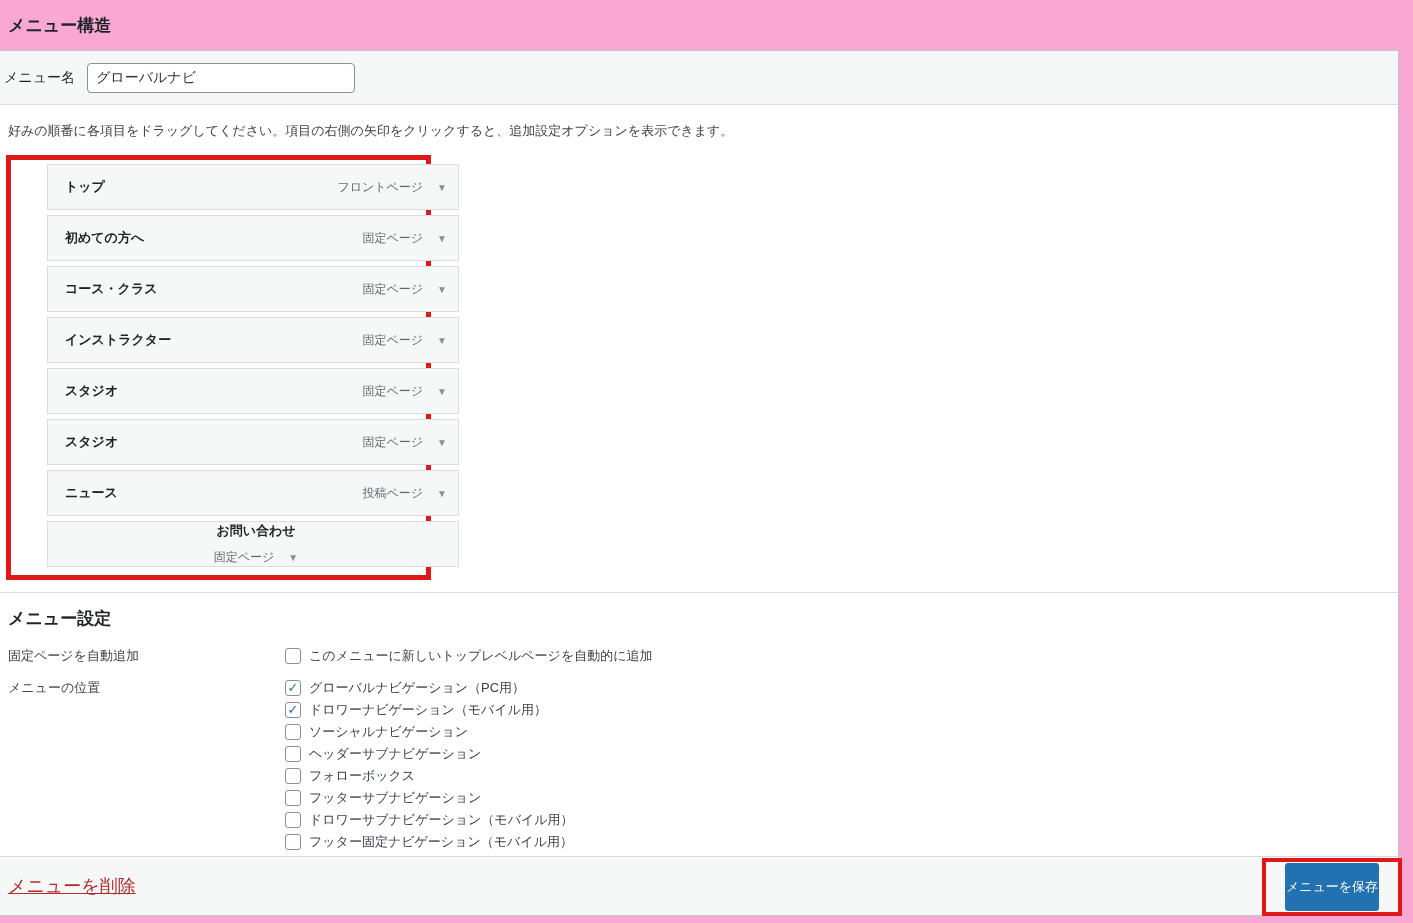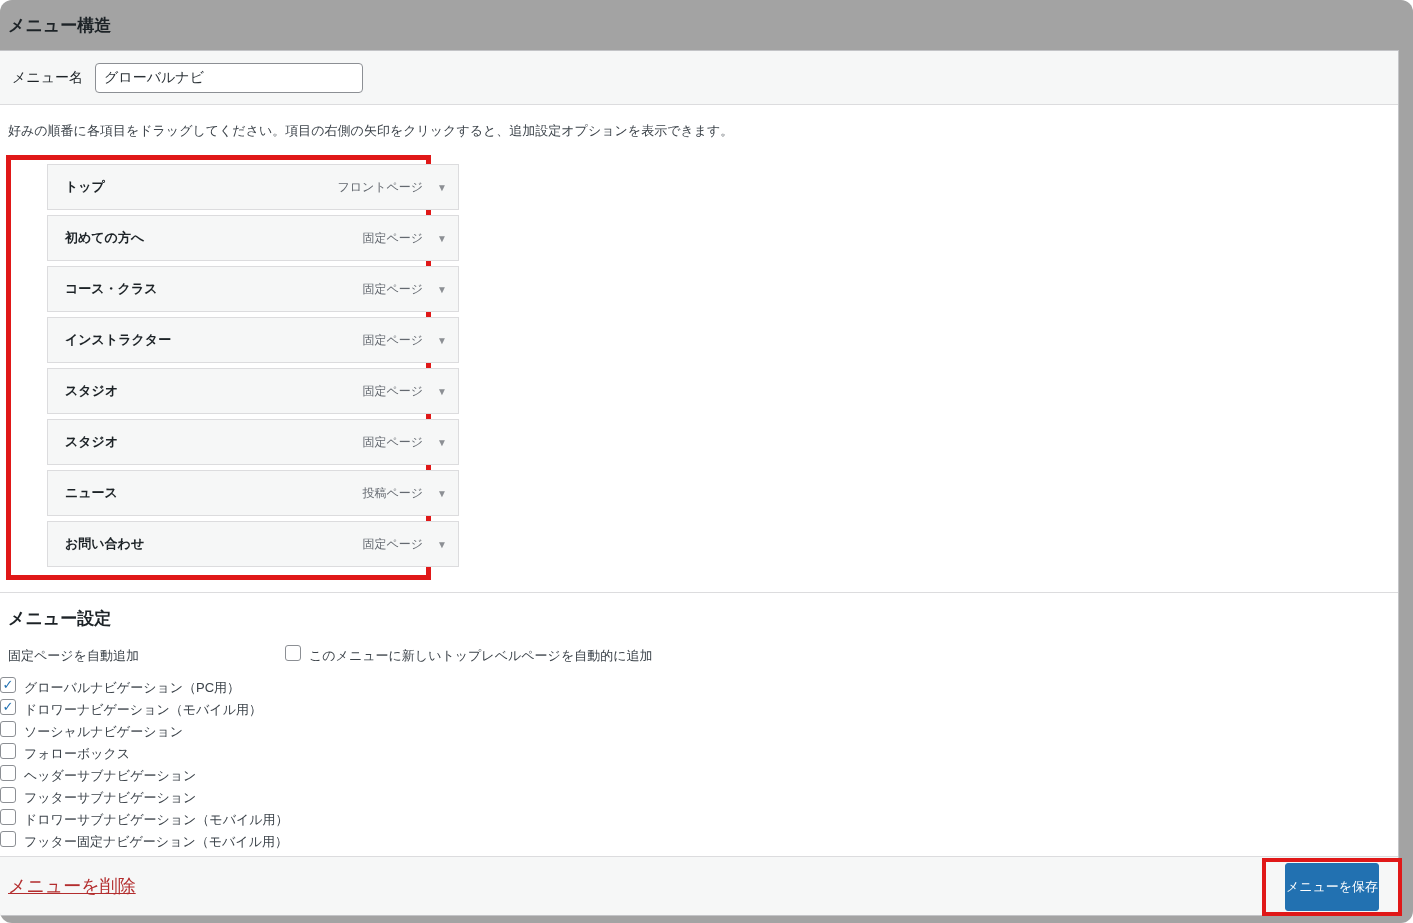--- a/index.html
+++ b/index.html
@@ -1,56 +1,56 @@
 <!DOCTYPE html>
 <html><head>
 <meta charset="utf-8">
 <style>
   * { margin:0; padding:0; box-sizing:border-box; }
   html,body { width:1413px; height:923px; }
   body { font-family:"Liberation Sans","DejaVu Sans",sans-serif; }
 
-  .page { position:relative; width:1413px; height:923px; background:#a3a3a3; overflow:hidden;border-radius:12px; }
+  .page { position:relative; width:1413px; height:923px; background:#f9a8d4; overflow:hidden; }
 
   .page-title { position:absolute; left:8px; top:14px; font-size:17px; font-weight:bold; color:#1d2327; }
 
   .menu-box { position:absolute; left:0; top:50px; width:1399px; height:866px;
               background:#fff; border:1px solid #c3c4c7; border-left:none; }
 
   .name-row { height:54px; background:#f6f7f7; border-bottom:1px solid #dcdcde;
-              display:flex; align-items:center; padding-left:12px; }
+              display:flex; align-items:center; padding-left:4px; }
   .name-label { font-size:14px; color:#1d2327; margin-right:12px; }
   .name-input { width:268px; height:30px; border:1px solid #8c8f94; border-radius:4px;
                 background:#fff; font-size:14px; color:#2c3338; padding:0 8px;
                 font-family:"Liberation Sans","DejaVu Sans",sans-serif; }
 
   .body { position:relative; }
   .instruction { font-size:13px; color:#3c434a; padding:17px 0 0 8px; }
 
   .annotation-list { margin:15px 0 0 6px; width:425px; border:5px solid #e01818;
                      padding:4px 3px 8px 4px; }
   .menu-item { width:412px; height:46px; background:#f6f7f7; border:1px solid #dcdcde;
                display:flex; align-items:center; justify-content:space-between;
                padding:0 11px 0 17px; margin-bottom:5px; cursor:move;margin-left:32px; }
-  .menu-item:last-child { margin-bottom:0; }
+  .menu-item:last-child { margin-bottom:0;flex-direction:column; }
   .mi-label { font-size:13px; font-weight:600; color:#1d2327; }
   .mi-right { display:flex; align-items:center; gap:14px; }
   .mi-type { font-size:12px; color:#646970; }
   .mi-arrow { font-size:10px; color:#8c8f94; cursor:pointer; }
 
   .divider { border:none; border-top:1px solid #dcdcde; margin-top:12px; }
 
   .settings-title { font-size:17px; font-weight:bold; color:#1d2327; margin:14px 16px 0 8px; }
 
   .settings-row { display:flex; margin-top:15px; }
   .settings-row.second { margin-top:10px; }
   .settings-label { width:285px; padding-left:8px; font-size:13px; color:#3c434a; line-height:22px; }
   .settings-field { font-size:13px; color:#3c434a; }
 
-  .cb-row { display:flex; align-items:flex-start; gap:8px; line-height:22px; height:22px; cursor:pointer; }
+  .cb-row { display:flex; align-items:center; gap:8px; line-height:22px; height:22px; cursor:pointer; }
   .checkbox { display:inline-block; width:16px; height:16px; background:#fff;
               border:1px solid #8c8f94; border-radius:3px; color:#2271b1;
               font-size:13px; font-weight:bold; line-height:14px; text-align:center; flex:none; }
 
   .box-footer { position:absolute; left:0; bottom:0; width:100%; height:59px;
                 background:#f6f7f7; border-top:1px solid #dcdcde;
                 display:flex; align-items:center; padding-left:8px; }
   .delete-link { font-size:18px; color:#b32d2e; text-decoration:underline; cursor:pointer; }
 
   .save-annotation { position:absolute; left:1262px; top:858px; width:140px; height:58px;
@@ -143,40 +143,41 @@
         <div class="settings-label">固定ページを自動追加</div>
         <div class="settings-field">
           <label class="cb-row">
             <span class="checkbox"></span>
             <span>このメニューに新しいトップレベルページを自動的に追加</span>
           </label>
         </div>
       </div>
 
       <div class="settings-row second">
+        <div class="settings-label">メニューの位置</div>
         <div class="settings-field">
           <label class="cb-row">
             <span class="checkbox">✓</span>
             <span>グローバルナビゲーション（PC用）</span>
           </label>
           <label class="cb-row">
             <span class="checkbox">✓</span>
             <span>ドロワーナビゲーション（モバイル用）</span>
           </label>
           <label class="cb-row">
             <span class="checkbox"></span>
             <span>ソーシャルナビゲーション</span>
           </label>
           <label class="cb-row">
             <span class="checkbox"></span>
+            <span>ヘッダーサブナビゲーション</span>
+          </label>
+          <label class="cb-row">
+            <span class="checkbox"></span>
             <span>フォローボックス</span>
-          </label>
-          <label class="cb-row">
-            <span class="checkbox"></span>
-            <span>ヘッダーサブナビゲーション</span>
           </label>
           <label class="cb-row">
             <span class="checkbox"></span>
             <span>フッターサブナビゲーション</span>
           </label>
           <label class="cb-row">
             <span class="checkbox"></span>
             <span>ドロワーサブナビゲーション（モバイル用）</span>
           </label>
           <label class="cb-row">

